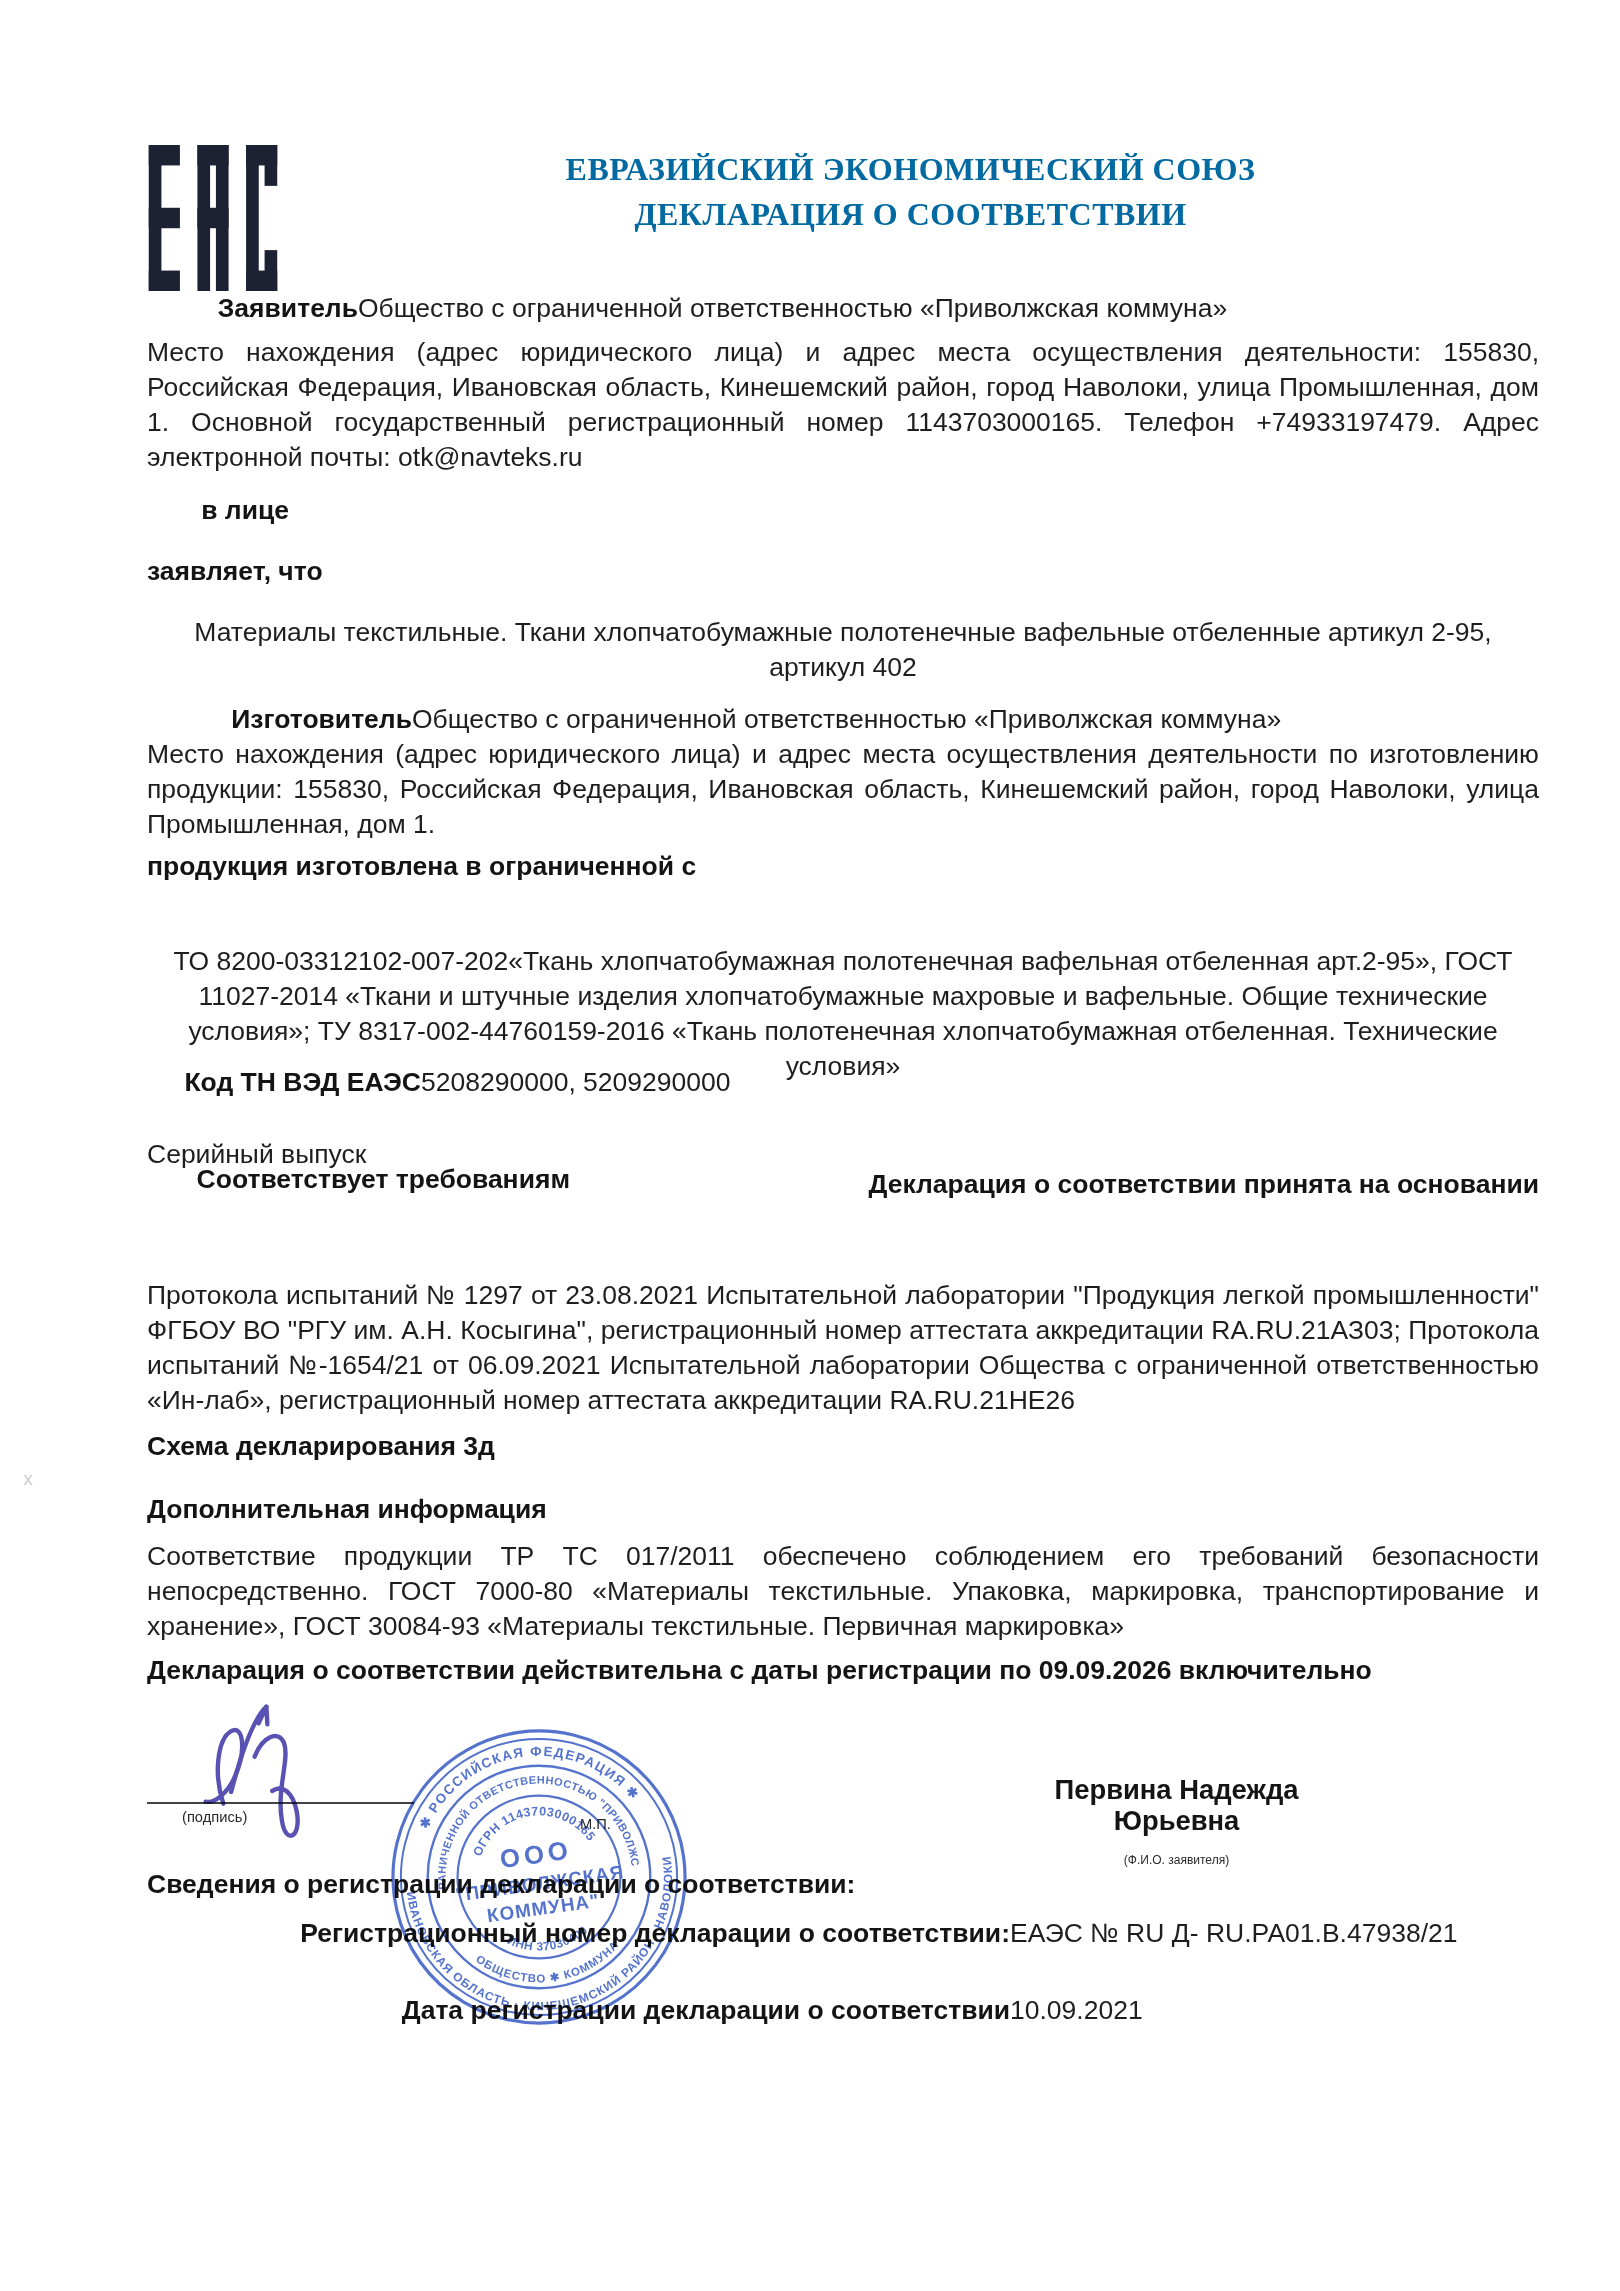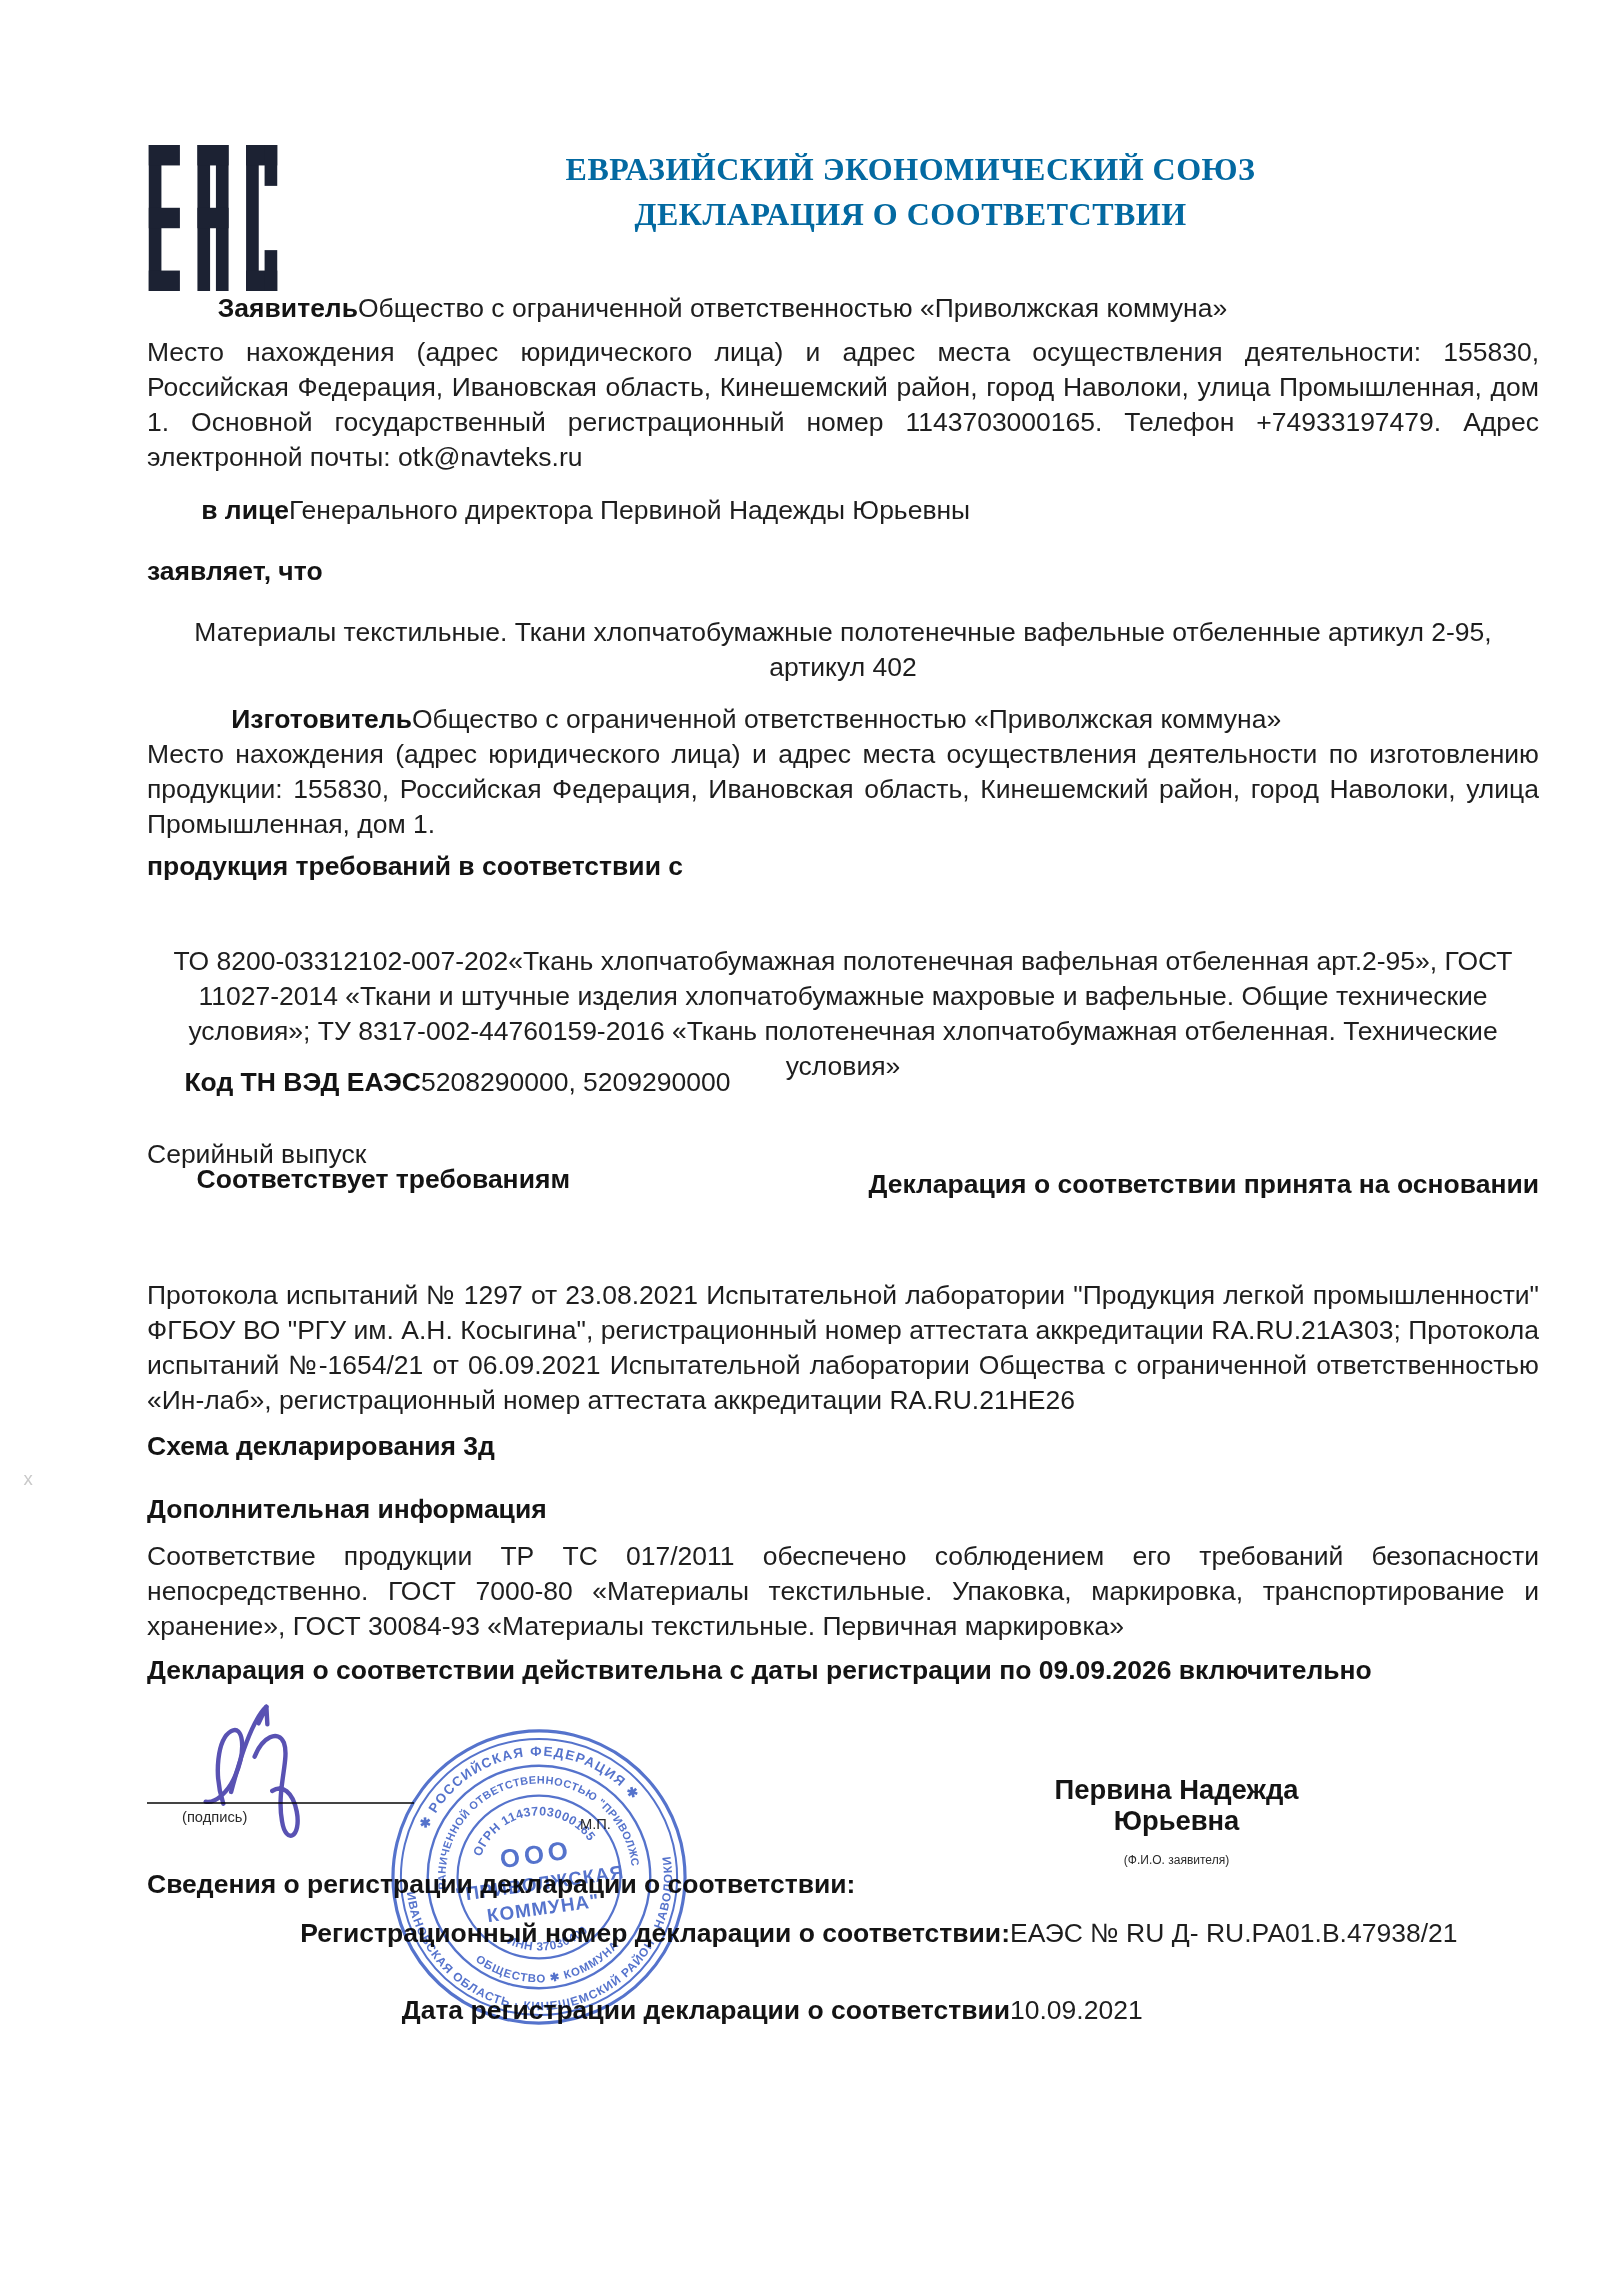--- a/index.html
+++ b/index.html
@@ -66,35 +66,34 @@
 
 <div class="abs row txt" style="top:291px;">
   <span class="lbl" style="flex-basis:211px;">Заявитель</span>
   <span>Общество с ограниченной ответственностью «Приволжская коммуна»</span>
 </div>
 
 <div class="abs para" style="top:335px;">Место нахождения (адрес юридического лица) и адрес места осуществления деятельности: 155830, Российская Федерация, Ивановская область, Кинешемский район, город Наволоки, улица Промышленная, дом 1. Основной государственный регистрационный номер 1143703000165. Телефон +74933197479. Адрес электронной почты: otk@navteks.ru</div>
 
 <div class="abs row txt" style="top:493px;">
   <span class="lbl" style="flex-basis:142px;">в лице</span>
-  <span>Генерального директора Первиной Надежды Юрьевны</span>
 </div>
 
 <div class="abs heading" style="top:554px;">заявляет, что</div>
 
 <div class="abs para" style="top:615px;text-align:center;">Материалы текстильные. Ткани хлопчатобумажные полотенечные вафельные отбеленные артикул 2-95, артикул 402</div>
 
 <div class="abs row txt" style="top:702px;">
   <span class="lbl" style="flex-basis:265px;">Изготовитель</span>
   <span>Общество с ограниченной ответственностью «Приволжская коммуна»</span>
 </div>
 
 <div class="abs para" style="top:737px;">Место нахождения (адрес юридического лица) и адрес места осуществления деятельности по изготовлению продукции: 155830, Российская Федерация, Ивановская область, Кинешемский район, город Наволоки, улица Промышленная, дом 1.</div>
 
-<div class="abs heading" style="top:849px;">продукция требований в соответствии с</div>
+<div class="abs heading" style="top:849px;">продукция изготовлена в ограниченной с</div>
 
 <div class="abs para" style="top:944px;text-align:center;">ТО 8200-03312102-007-202«Ткань хлопчатобумажная полотенечная вафельная отбеленная арт.2-95», ГОСТ 11027-2014 «Ткани и штучные изделия хлопчатобумажные махровые и вафельные. Общие технические условия»; ТУ 8317-002-44760159-2016 «Ткань полотенечная хлопчатобумажная отбеленная. Технические условия»</div>
 
 <div class="abs row txt" style="top:1065px;">
   <span class="lbl" style="flex-basis:274px;">Код ТН ВЭД ЕАЭС</span>
   <span>5208290000, 5209290000</span>
 </div>
 
 <div class="abs para" style="top:1137px;text-align:left;">Серийный выпуск</div>
 

